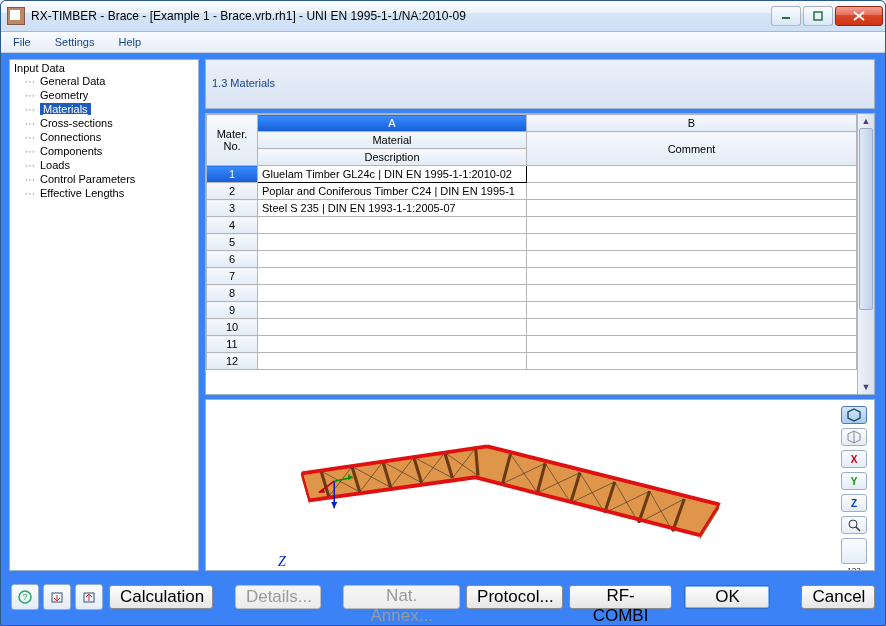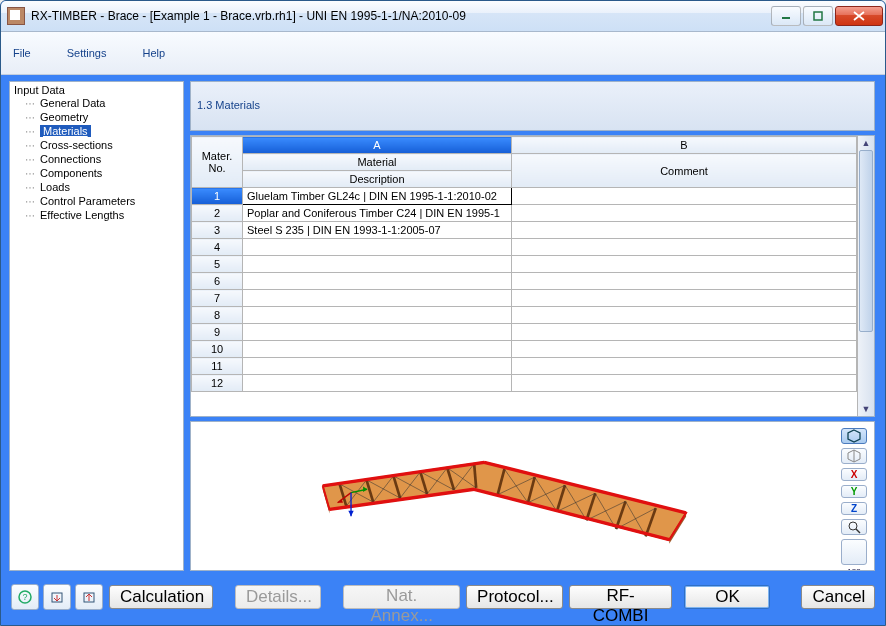--- a/index.html
+++ b/index.html
@@ -5,24 +5,24 @@
   html, body { margin:0; padding:0; font-family: 'Segoe UI', Tahoma, sans-serif; font-size:11px; color:#000; background:#fff; }
   .window { width:886px; height:626px; border:1px solid #2b5a8a; box-sizing:border-box; display:flex; flex-direction:column; background:#3b82f6; border-radius:6px 6px 0 0; overflow:hidden; box-shadow:0 2px 12px rgba(0,0,0,0.3);}
   .titlebar { height:30px; background:linear-gradient(to bottom,#fcfdff 0%, #eaf1fb 40%, #d6e5f7 41%, #cde0f6 100%); display:flex; align-items:center; padding:0 2px 0 6px; border-bottom:1px solid #a8b8cc;}
   .titlebar .appicon { width:16px; height:16px; margin-right:6px; background:#b86; border:1px solid #854; display:inline-block; position:relative; }
   .titlebar .appicon::after { content:''; position:absolute; inset:2px 4px 4px 2px; background:#fff; }
   .titlebar .title { flex:1; font-size:12px; color:#000; }
   .winbtns { display:flex; gap:2px; }
   .winbtn { width:28px; height:18px; border-radius:3px; border:1px solid rgba(0,0,0,0.25); background:linear-gradient(to bottom,#f8fbff,#dbe8f7); display:flex; align-items:center; justify-content:center; }
   .winbtn.close { width:46px; background:linear-gradient(to bottom,#f39e8f 0%, #e6705a 45%, #d74a2b 46%, #cf3412 100%); border-color:#8c251a; color:#fff; }
   .winbtn svg { display:block; }
-  .menubar { height:20px; background:linear-gradient(to bottom,#f8fbff,#e8eef7); border-bottom:1px solid #c3cedd; display:flex; align-items:stretch; padding:11px 4px; gap:20px;}
+  .menubar { height:20px; background:linear-gradient(to bottom,#f8fbff,#e8eef7); border-bottom:1px solid #c3cedd; display:flex; align-items:stretch; padding:0 4px; gap:8px;}
   .menubar .menuitem { padding:2px 8px; line-height:16px; color:#15428b; border-radius:3px; }
   .body { flex:1; display:flex; padding:6px 10px 2px 8px; gap:6px; box-sizing:border-box; overflow:hidden;}
-  .navpanel { width:175px; background:#fff; border:1px solid #9fb2c9; box-sizing:border-box; padding:2px 4px; overflow:auto;}
+  .navpanel { width:190px; background:#fff; border:1px solid #9fb2c9; box-sizing:border-box; padding:2px 4px; overflow:auto;}
   .navtitle { font-size:11px; color:#000; padding:0 0 0 0; }
   .treeitem { display:flex; align-items:center; gap:4px; padding:1px 0 1px 10px; }
   .treeitem .dots { color:#888; font-size:10px; width:12px; text-align:center;}
   .treeitem .label { white-space:nowrap; }
   .treeitem.selected .label { background:#1f5bbd; color:#fff; padding:0 3px;text-decoration:underline; }
   .mainpanel { flex:1; display:flex; flex-direction:column; gap:4px; overflow:hidden;}
   .panelhdr { background:linear-gradient(to bottom,#eaf0fa,#d8e3f2); border:1px solid #9fb2c9; color:#15428b; padding:16px 6px; height:16px; line-height:14px; box-sizing:content-box;}
   .tablewrap { border:1px solid #9fb2c9; background:#fff; height:280px; position:relative; display:flex; }
   .grid { flex:1; overflow:hidden;}
   table.materials { border-collapse:collapse; width:100%; font-size:11px; }

